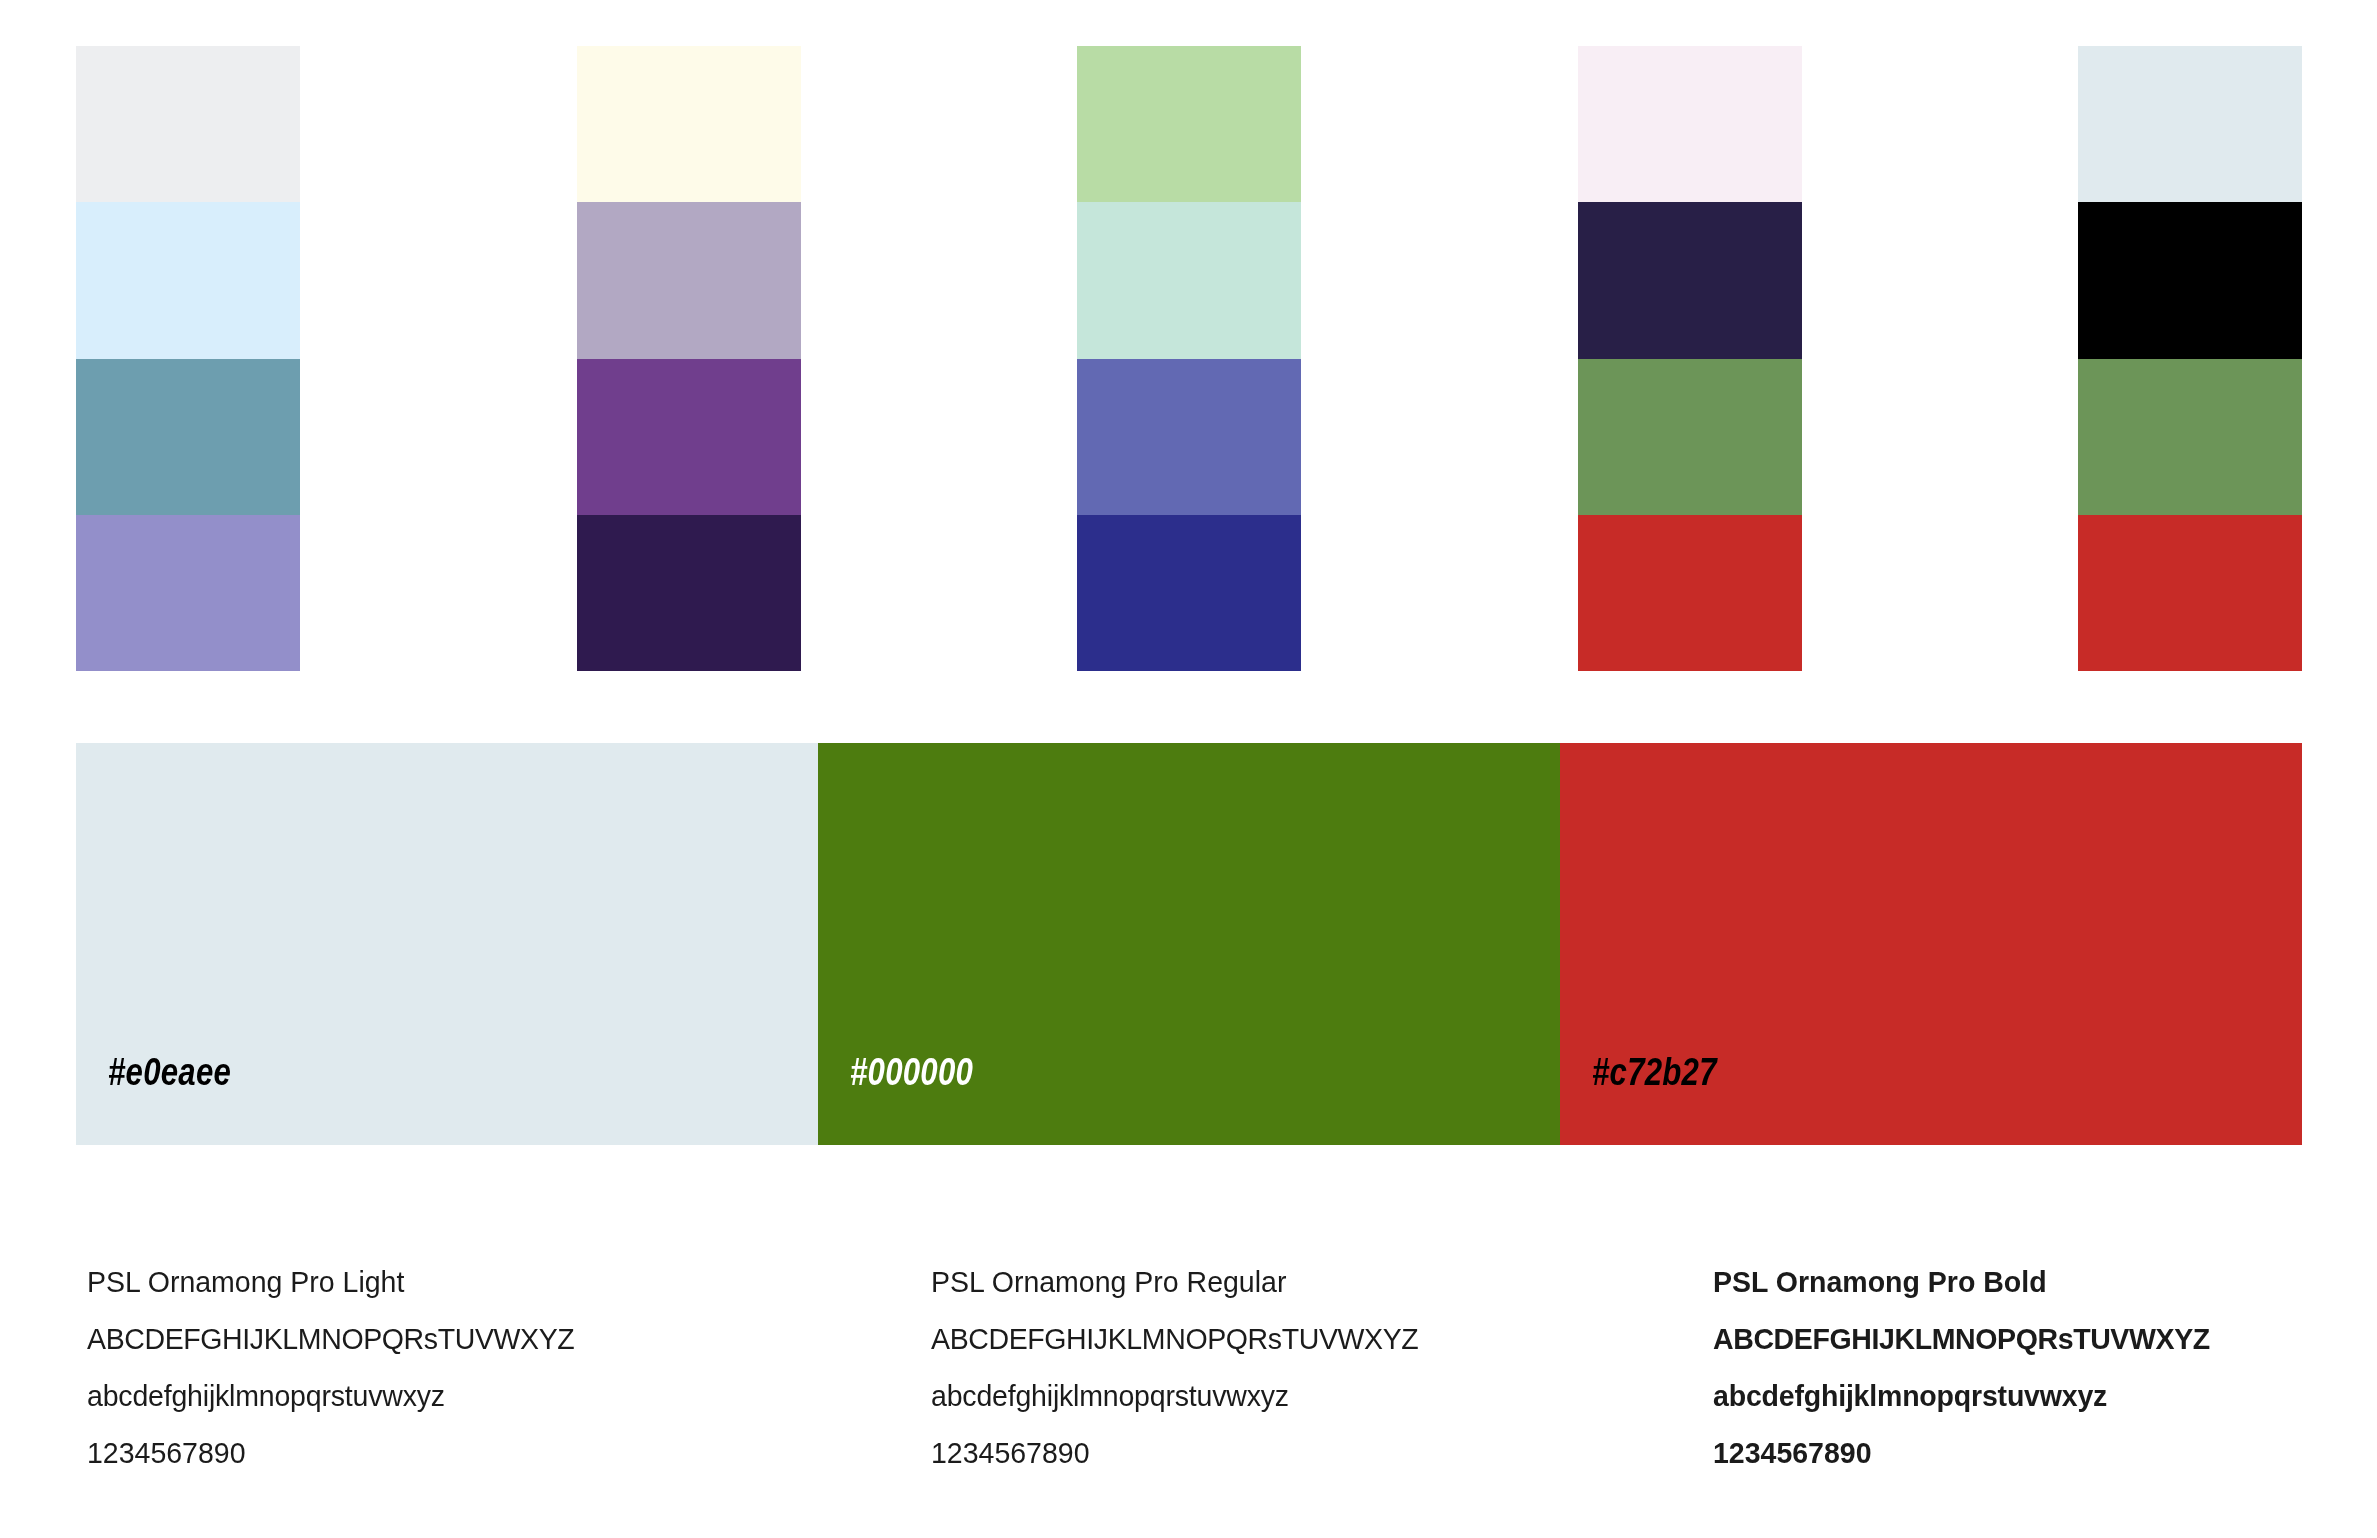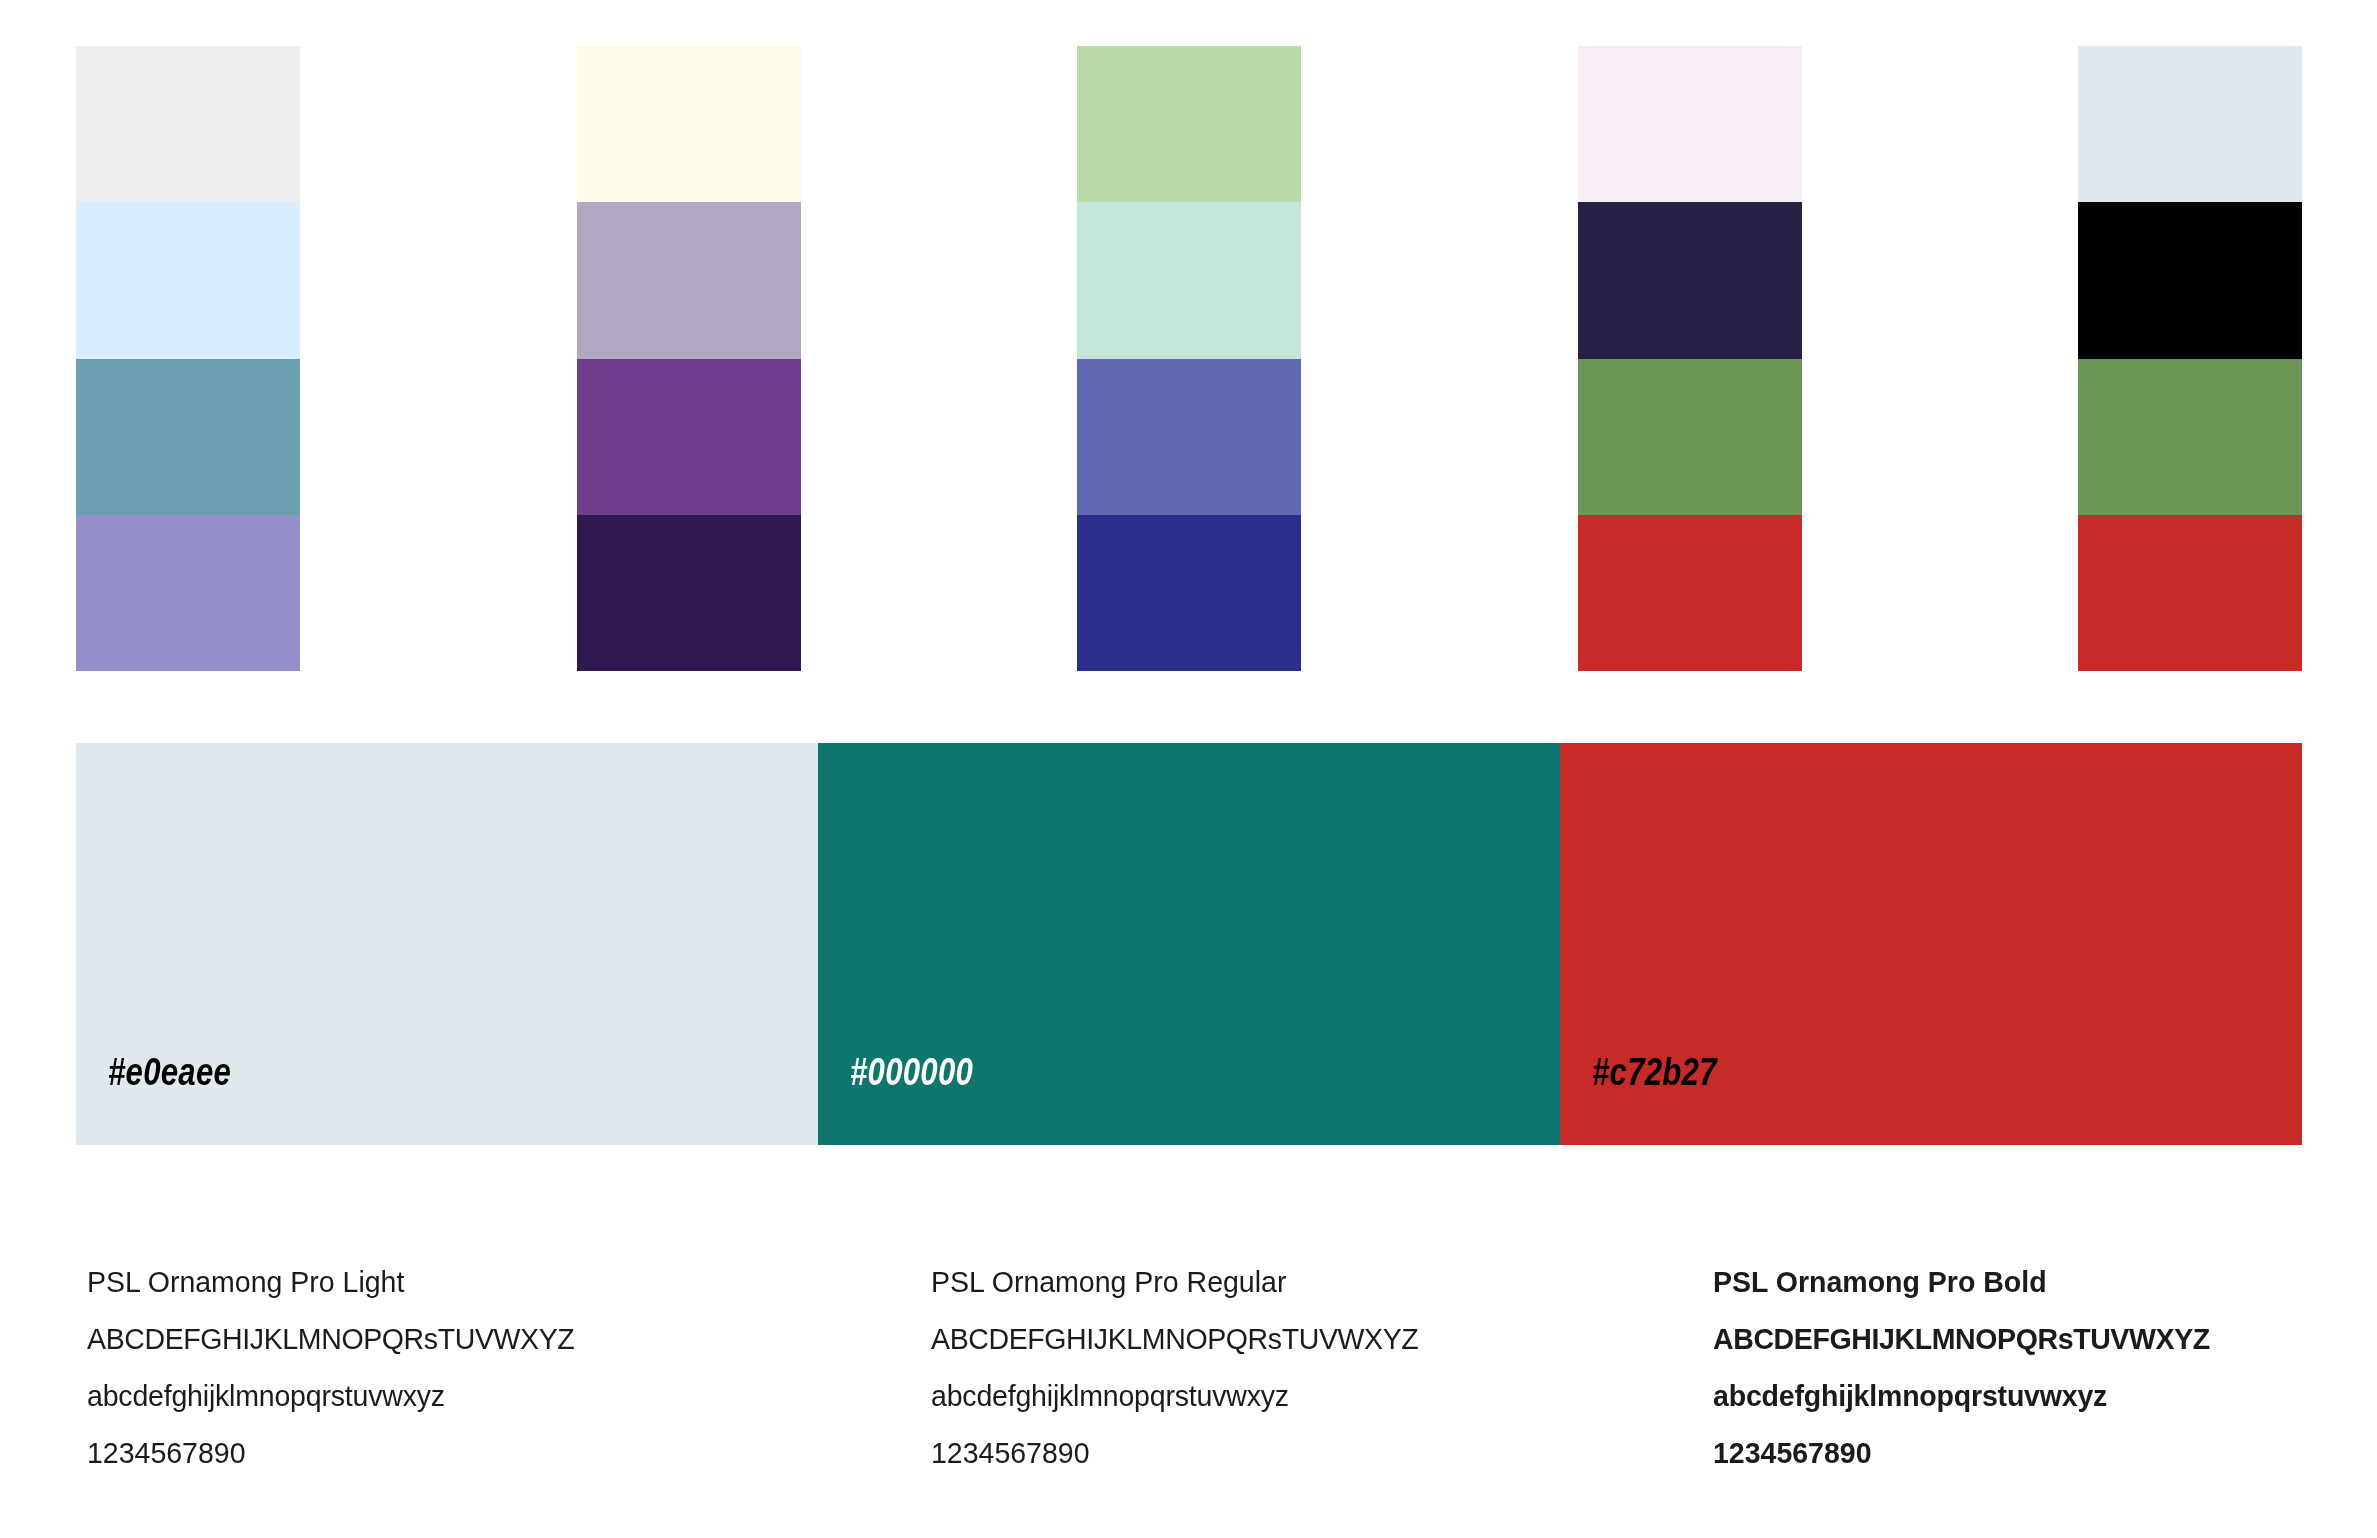--- a/index.html
+++ b/index.html
@@ -139,21 +139,21 @@
   </div>
 
 </div>
 
 <div id="brand-band">
 
   <div class="brand-swatch" style="background-color: rgb(224, 234, 238);">
     <span class="brand-hex" style="color: rgb(0, 0, 0);">#e0eaee</span>
   </div>
 
-  <div class="brand-swatch" style="background-color: #0f766e;">
+  <div class="brand-swatch" style="background-color: #4d7c0f;">
     <span class="brand-hex" style="color: rgb(255, 255, 255);">#000000</span>
   </div>
 
 
   <div class="brand-swatch" style="background-color: rgb(199, 43, 39);">
     <span class="brand-hex" style="color: rgb(0, 0, 0);">#c72b27</span>
   </div>
 
 </div>
 

